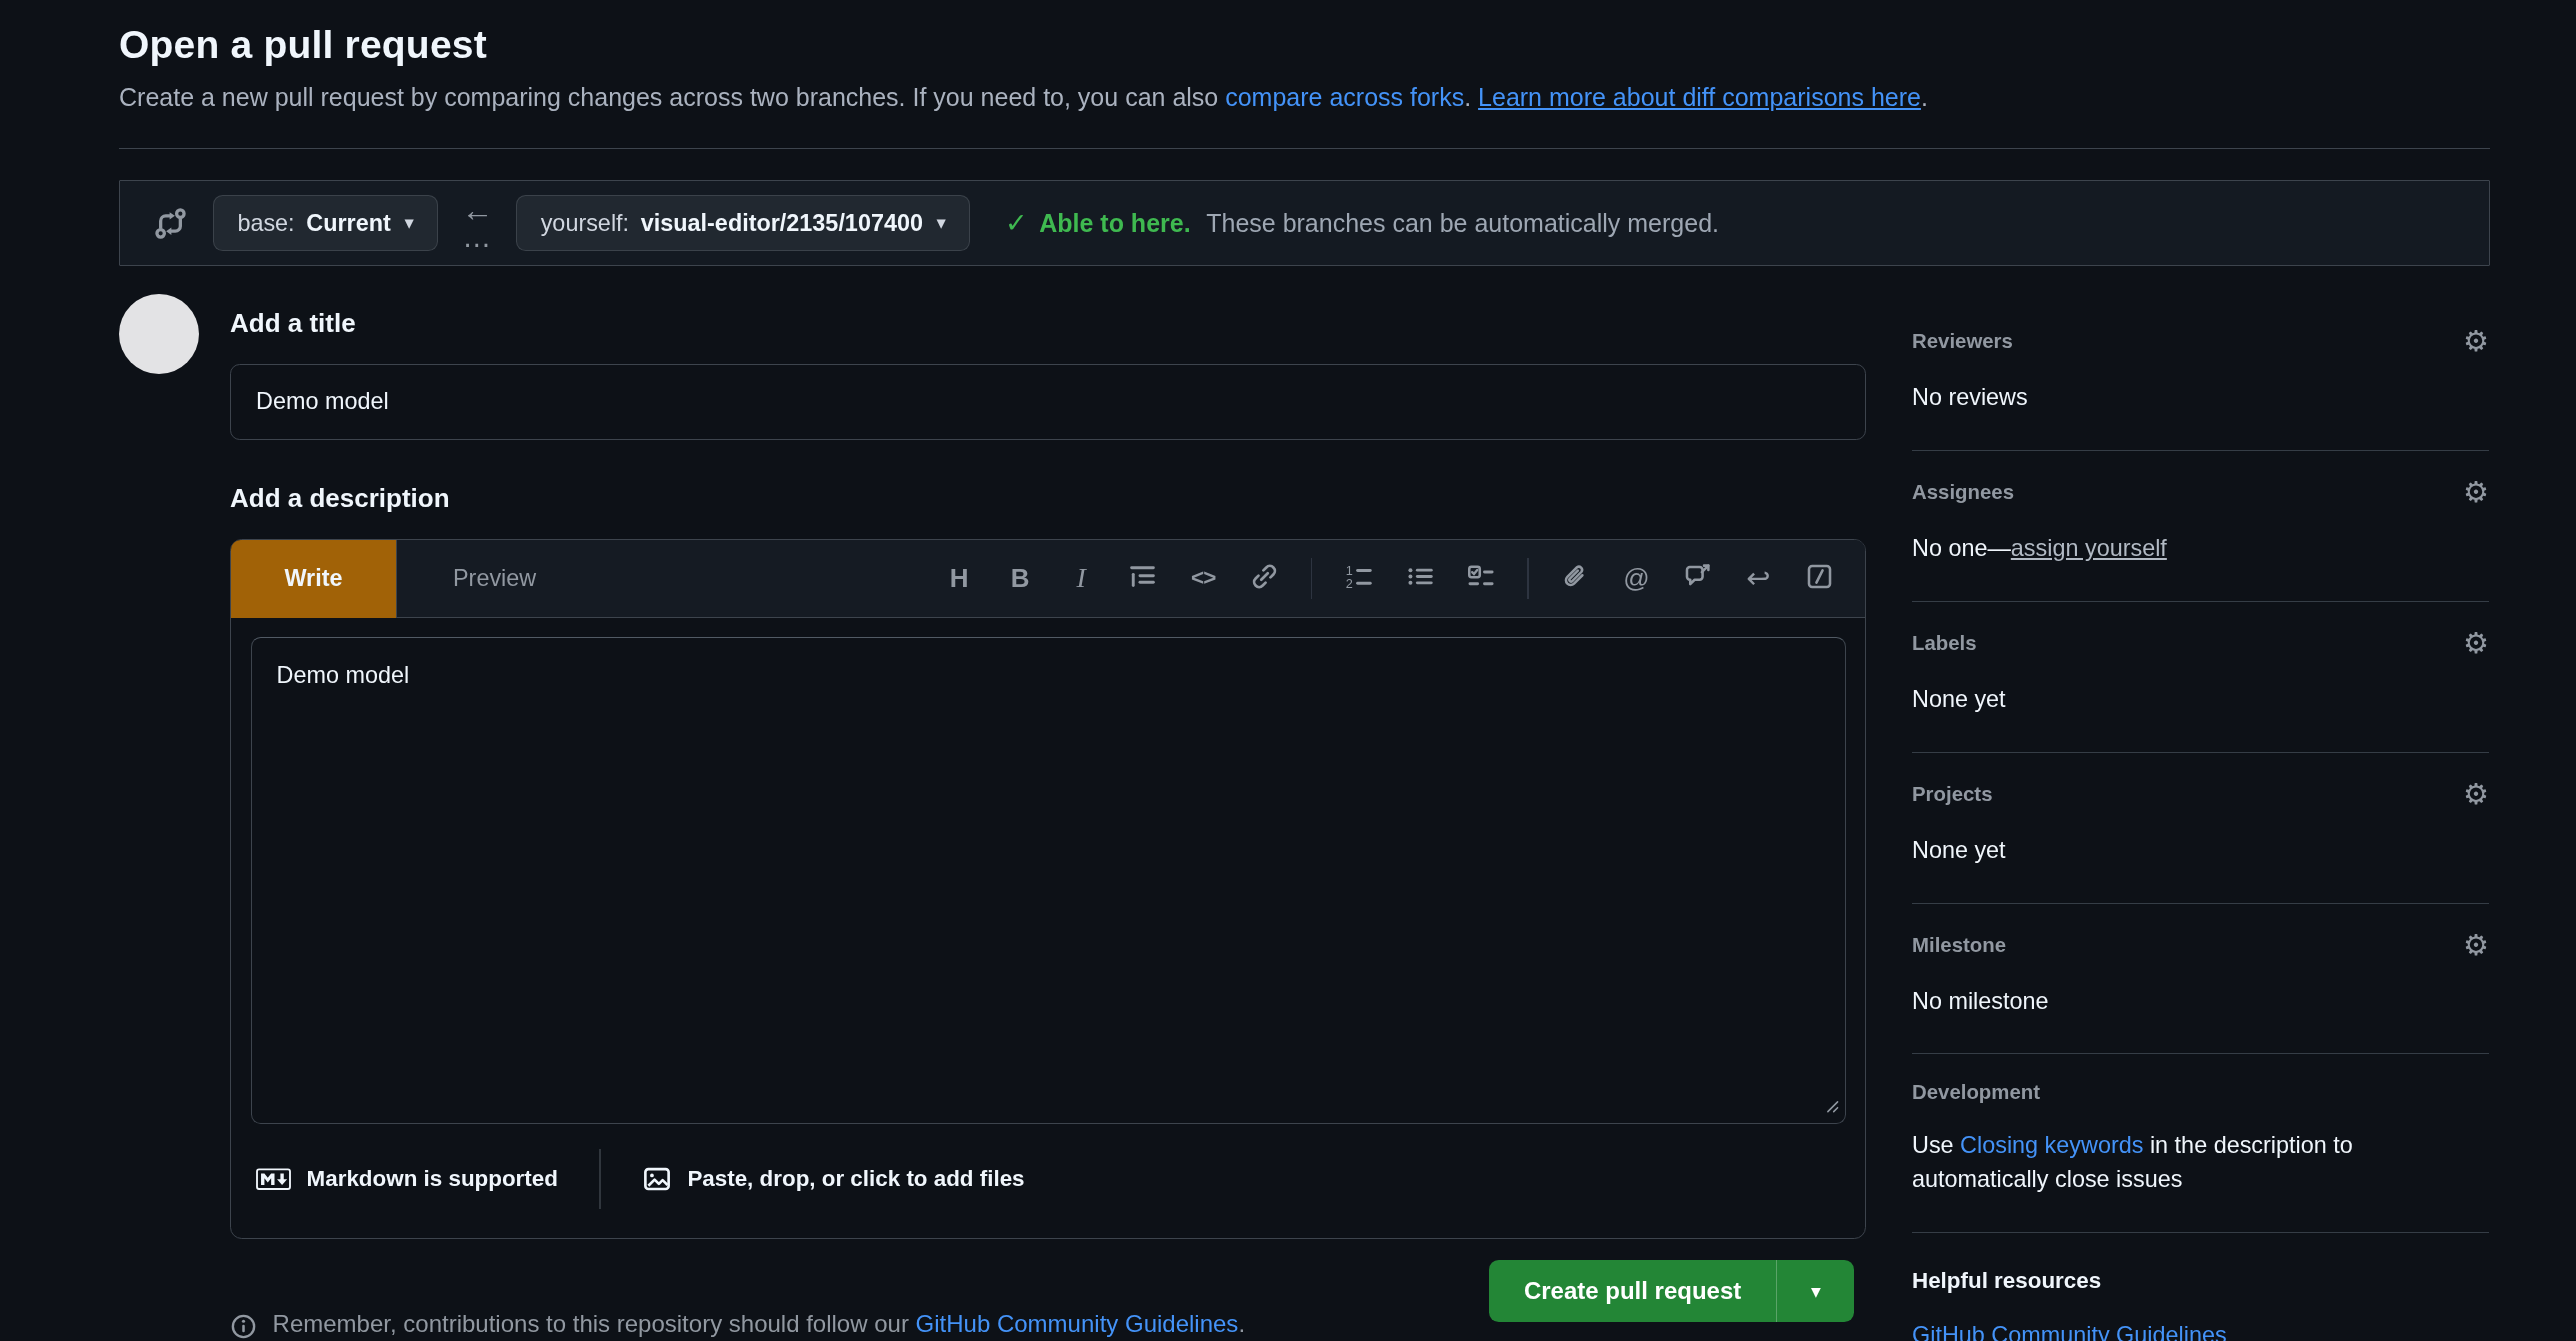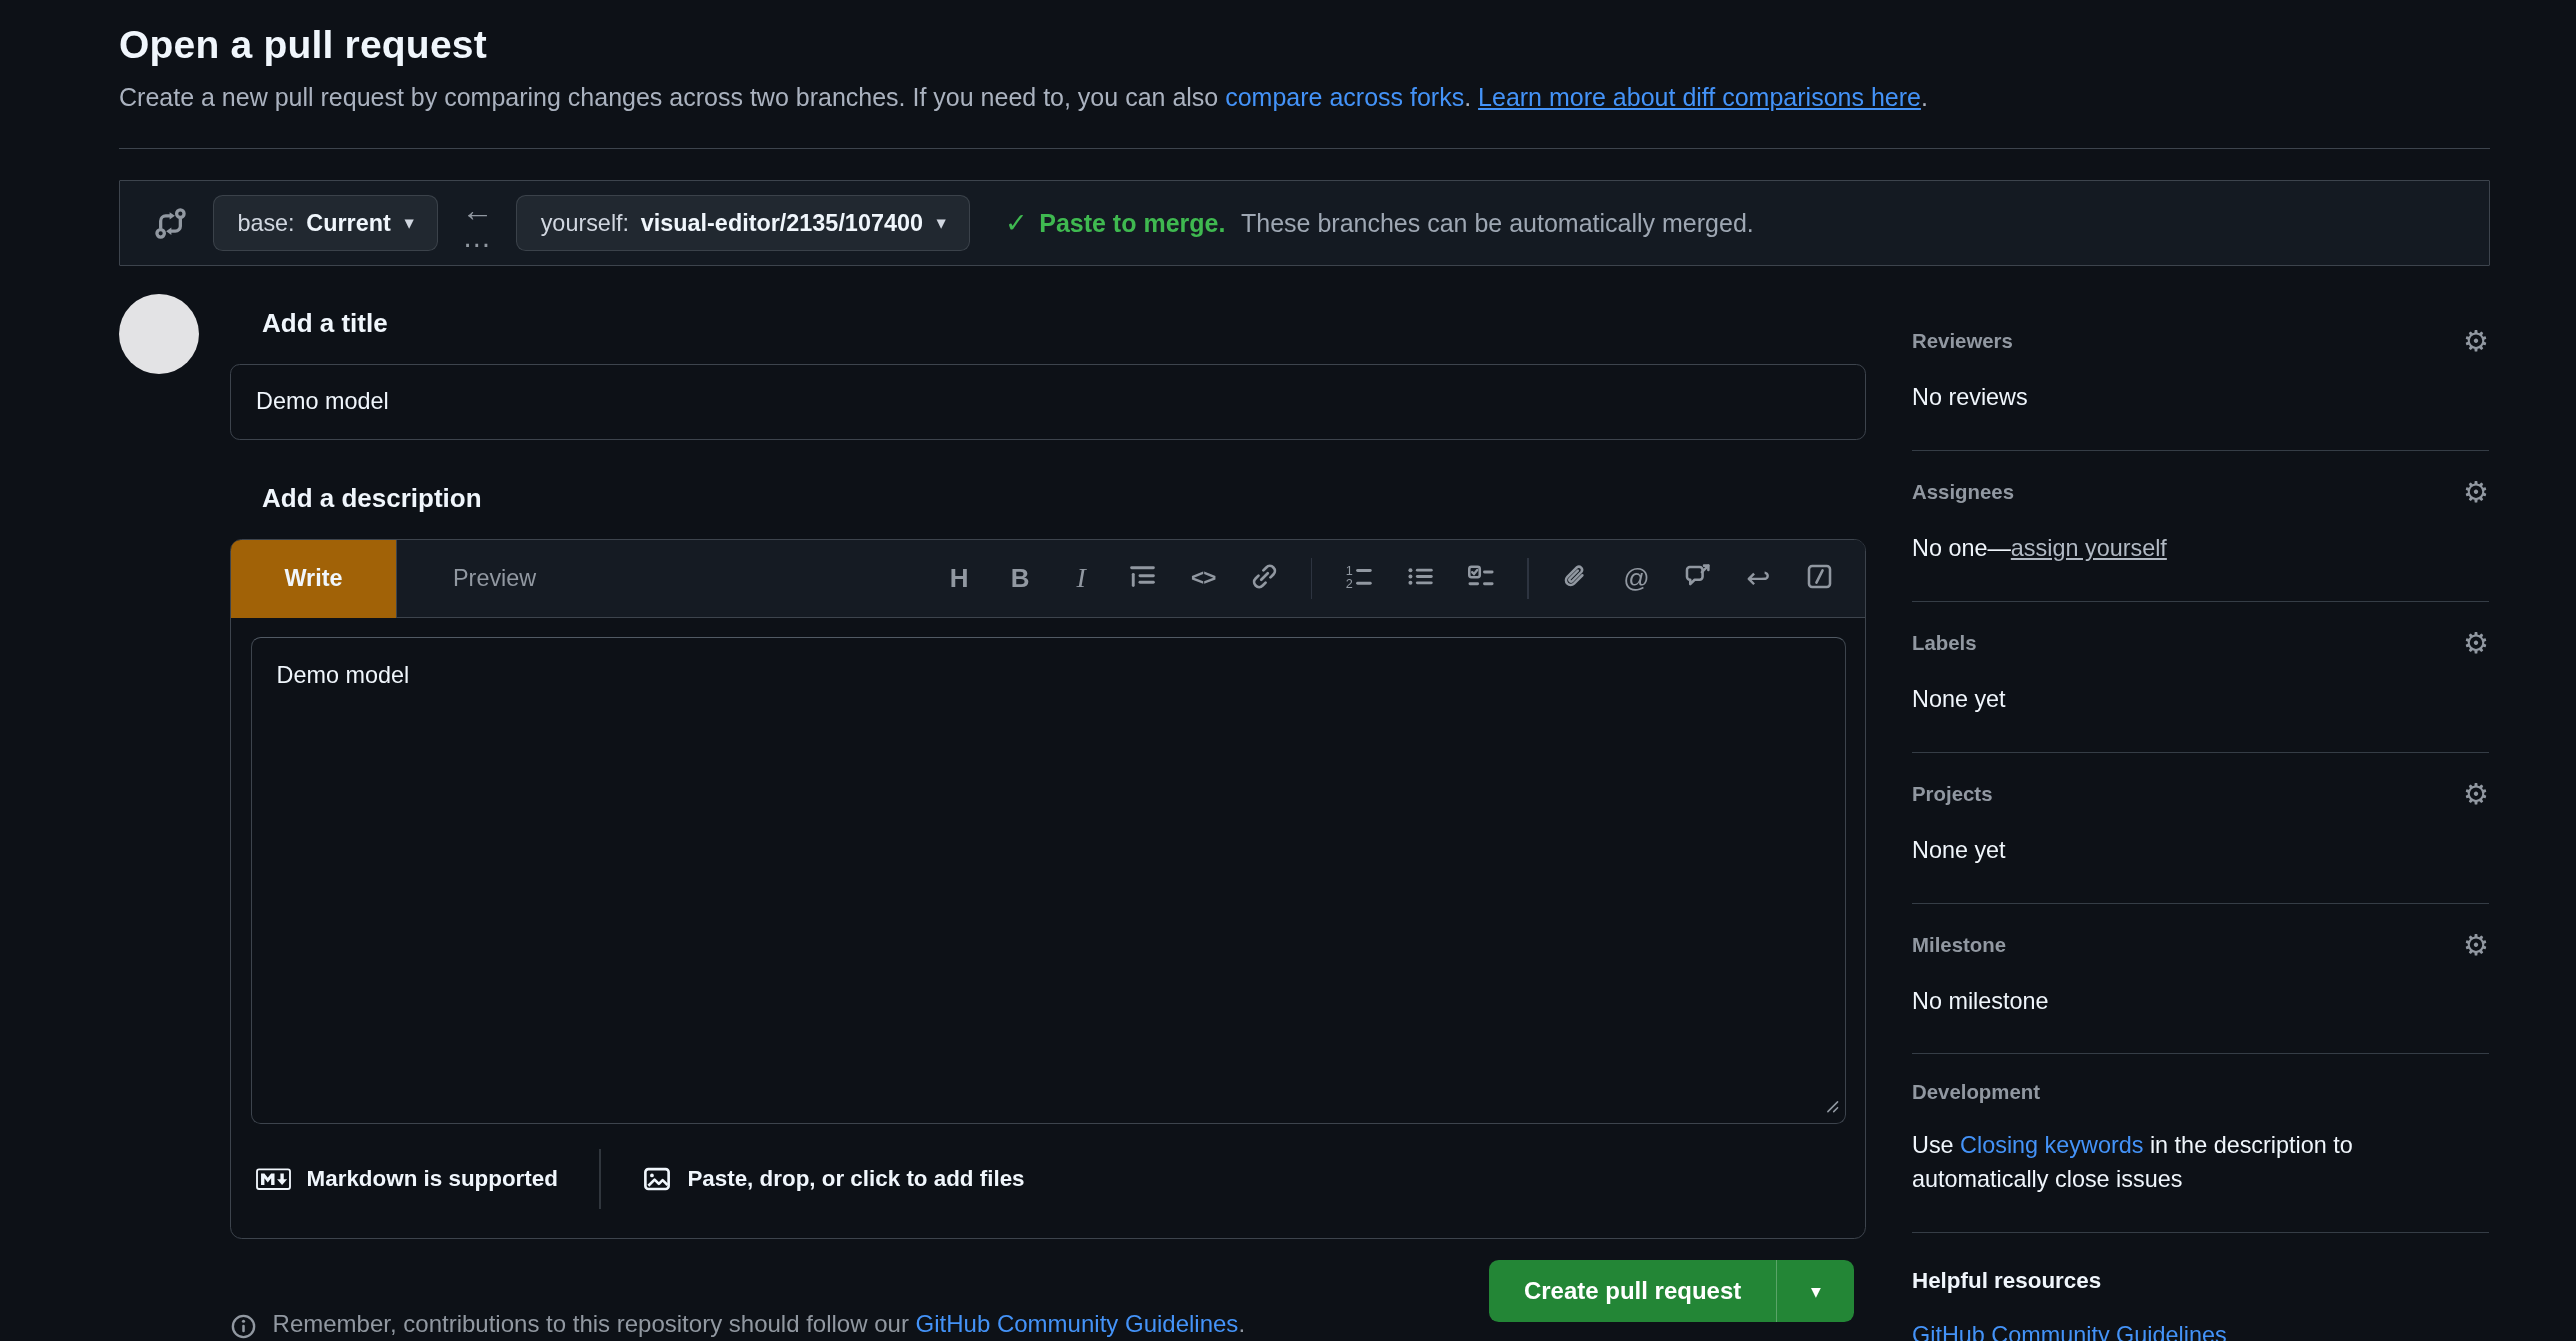--- a/index.html
+++ b/index.html
@@ -41,21 +41,21 @@
   .merge-status { display: flex; align-items: center; gap: 11.7px; font-size: 25px; margin-left: 9.7px; white-space: nowrap; }
   .merge-check { color: #3fb950; font-size: 27px; font-weight: 700; }
   .merge-ok { color: #3fb950; font-weight: 700; }
   .merge-rest { color: #9ea7b3; margin-left: 3.9px; }
 
   
   .avatar { position: absolute; left: 119px; top: 294px; width: 80px; height: 80px; border-radius: 50%; background: #e3e3e5; }
 
   
   .main-col { position: absolute; left: 230px; top: 294px; width: 1636px; }
-  .section-heading { font-size: 26px; font-weight: 700; color: #f0f6fc; margin-left: 32px; }
+  .section-heading { font-size: 26px; font-weight: 700; color: #f0f6fc; }
   .heading-title { margin-top: 13.6px; }
   .title-input {
     margin-top: 25px; width: 100%; height: 76px; background: #0d1117;
     border: 1.9px solid #3d444d; border-radius: 9.7px; color: #f0f6fc;
     font-size: 23.4px; padding: 0 25px; outline: none;
     font-family: "Liberation Sans", "DejaVu Sans", sans-serif;
   }
   .heading-desc { margin-top: 43px; }
 
   .md-editor { margin-top: 25px; border: 1.9px solid #3d444d; border-radius: 11.7px; background: #0d1117; }
@@ -160,21 +160,21 @@
   </span>
 
   <button class="branch-btn">
     <span class="lbl">yourself:</span>
     <span class="val">visual-editor/2135/107400</span>
     <span class="caret">▾</span>
   </button>
 
   <span class="merge-status">
     <span class="merge-check">✓</span>
-    <span class="merge-ok">Paste to merge.</span>
+    <span class="merge-ok">Able to here.</span>
     <span class="merge-rest">These branches can be automatically merged.</span>
   </span>
 </div>
 
 <div class="avatar"></div>
 
 <div class="main-col">
   <div class="section-heading heading-title">Add a title</div>
   <input class="title-input" type="text" value="Demo model" style="">
 

